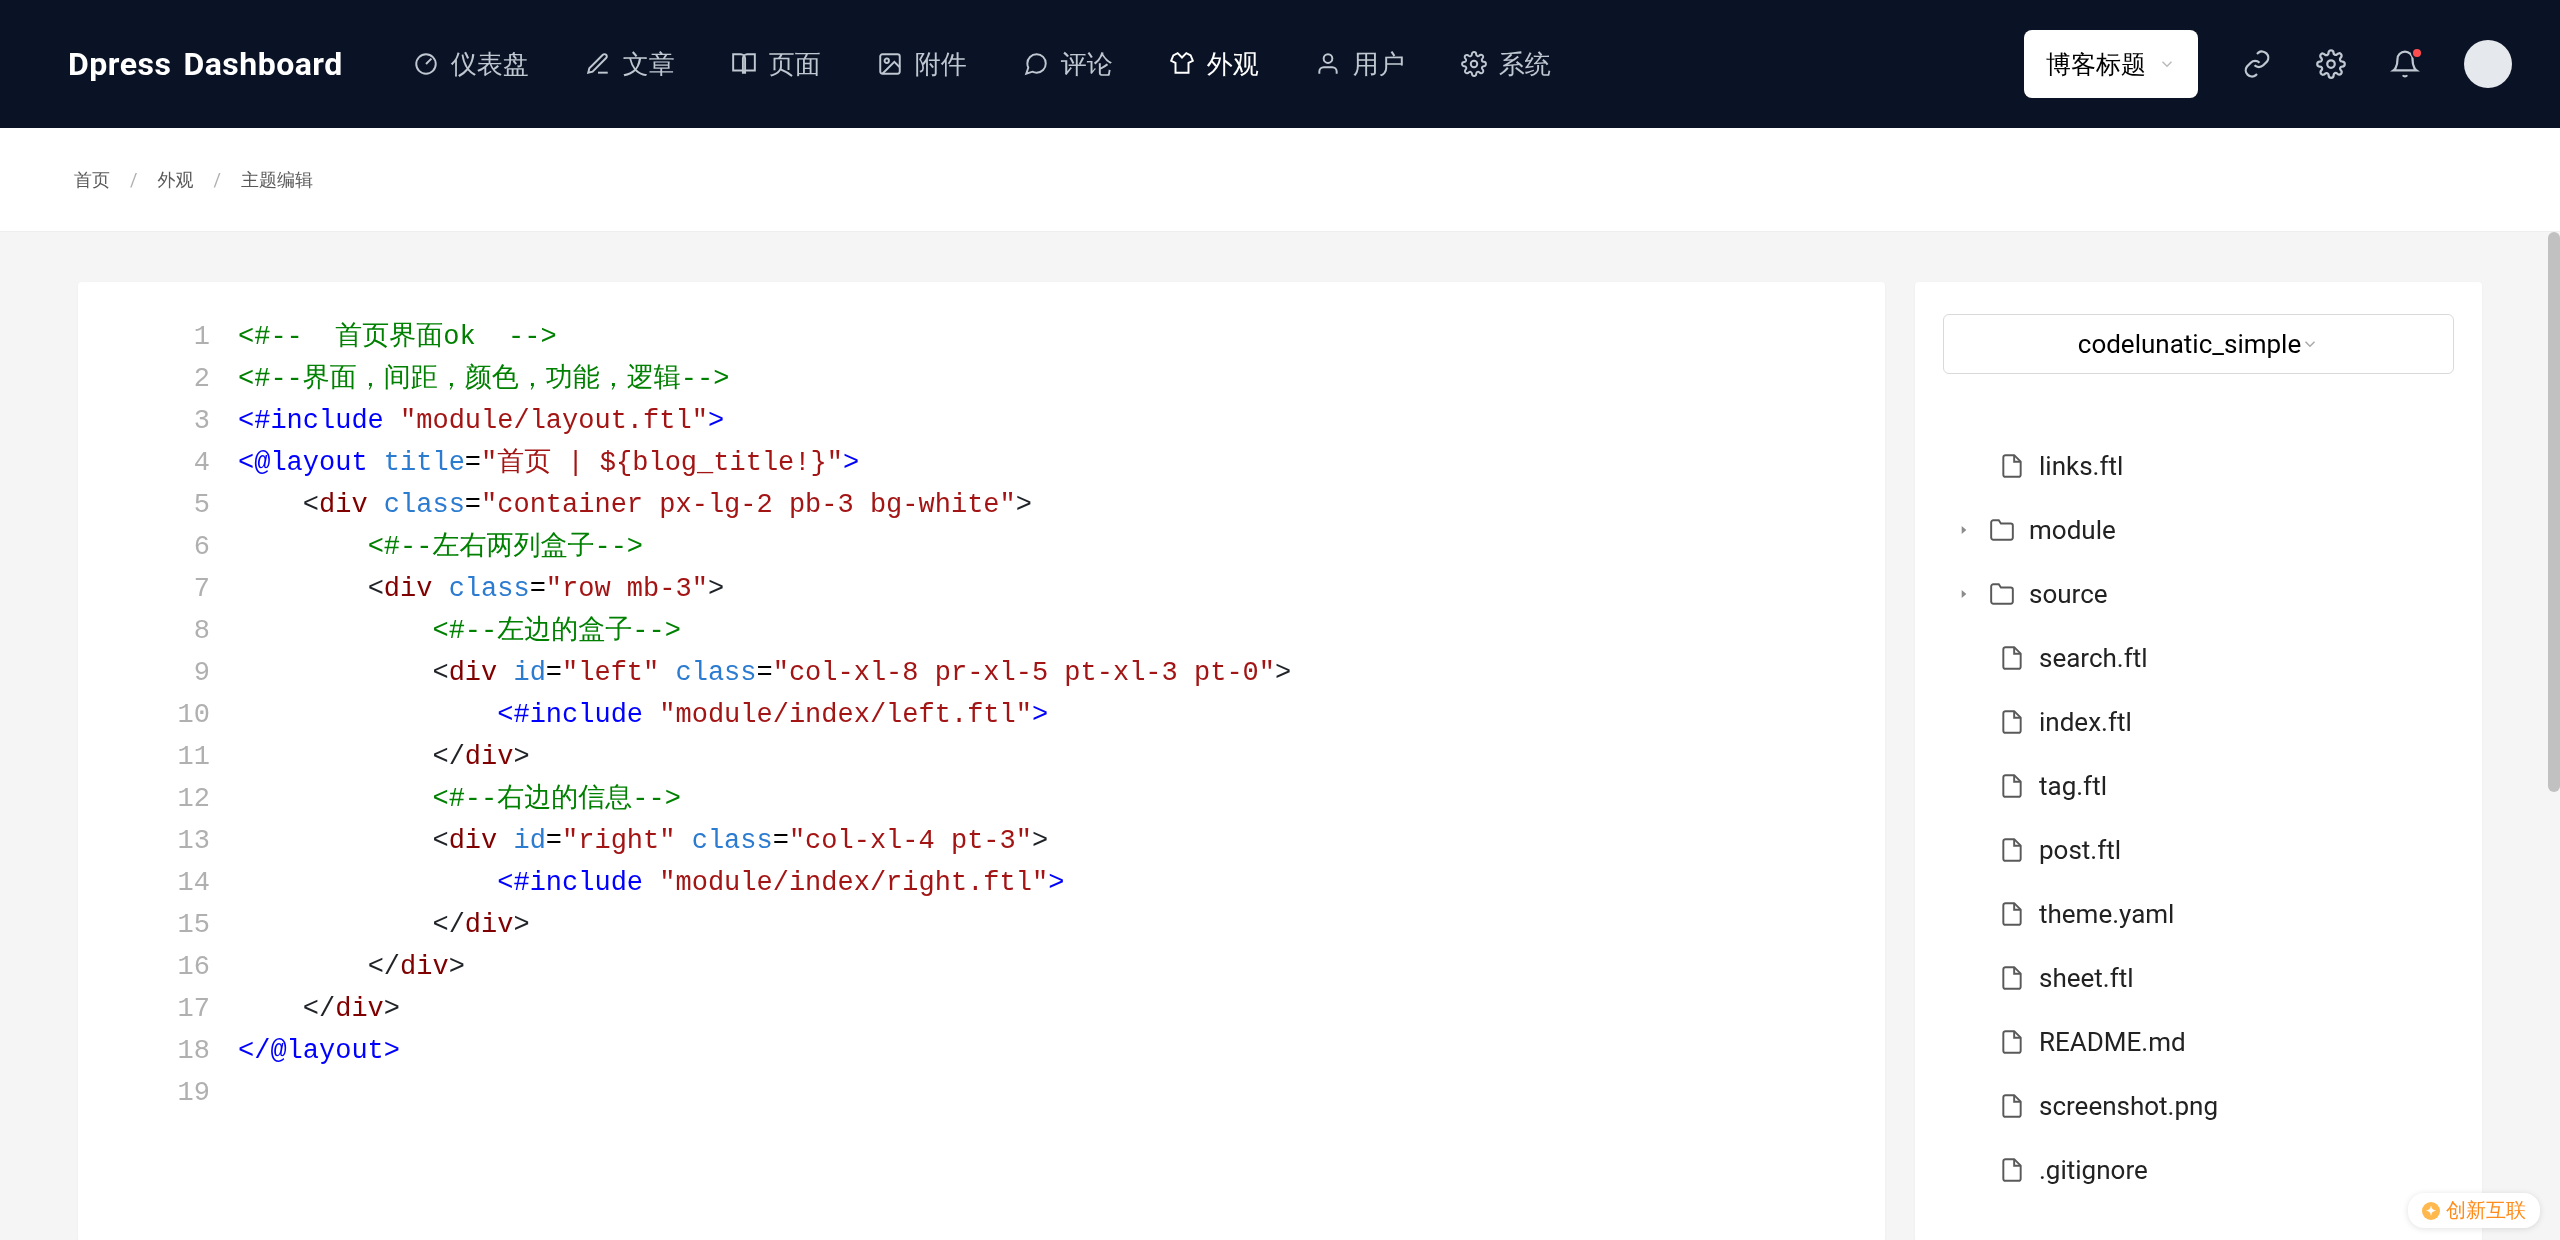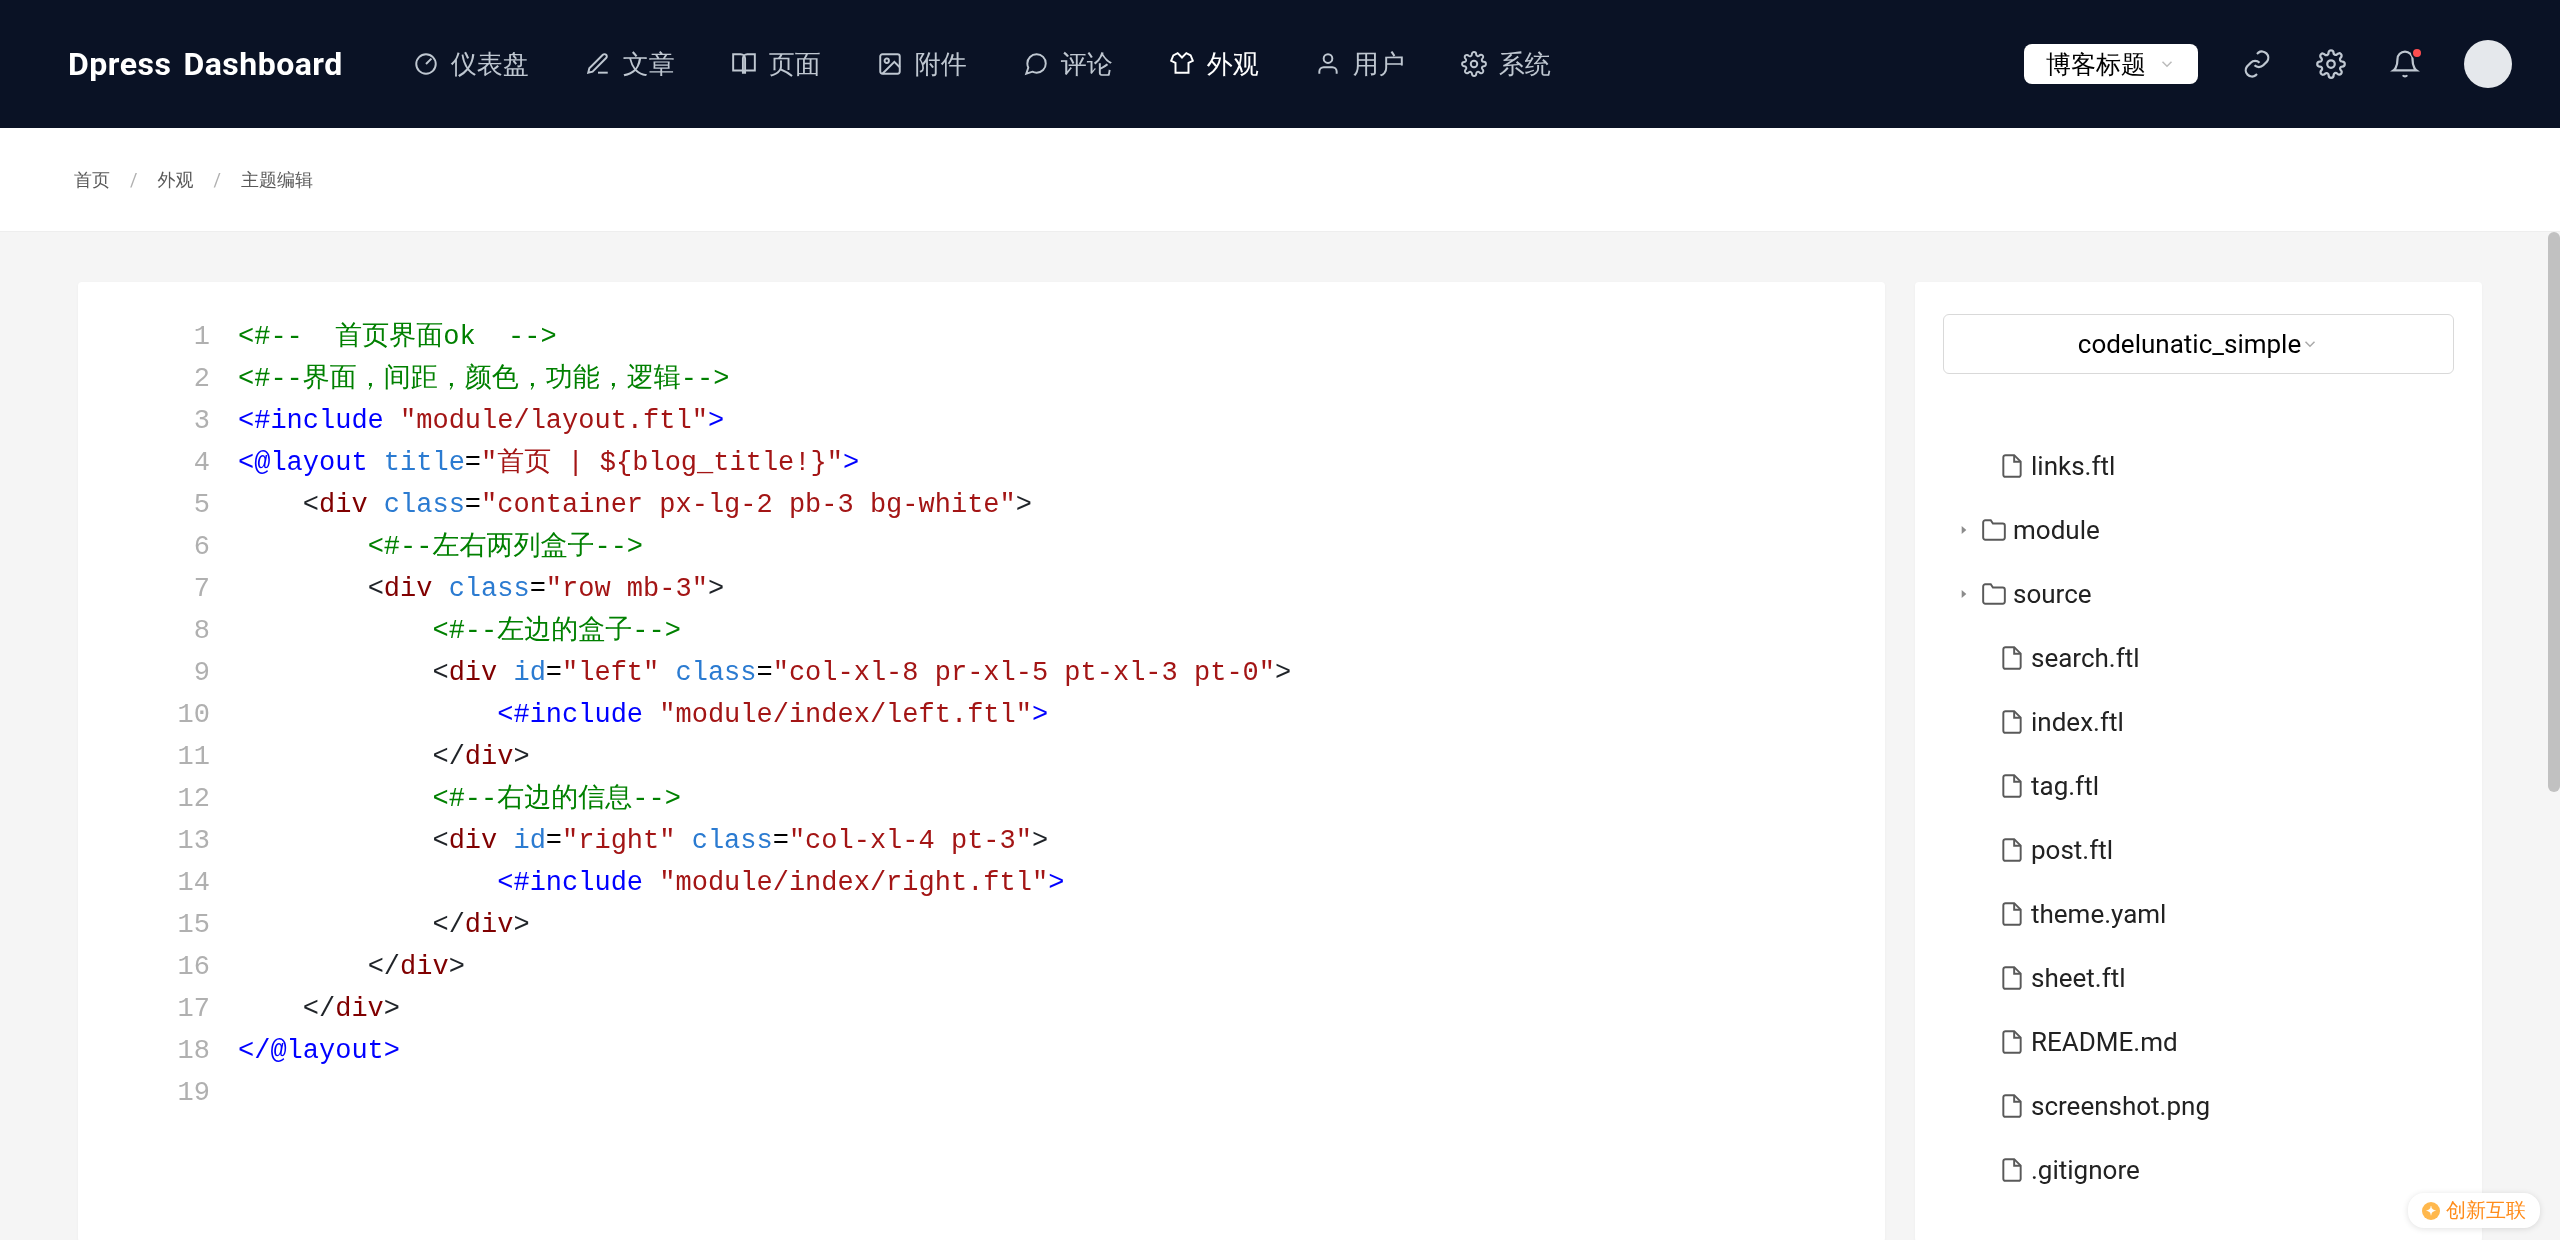--- a/index.html
+++ b/index.html
@@ -56,21 +56,21 @@
 
   .header-right {
     margin-left: auto;
     display: flex;
     align-items: center;
     gap: 44px;
   }
   .title-select {
     background: #fff;
     border-radius: 8px;
-    height: 40px;
+    height: 68px;
     display: flex;
     align-items: center;
     padding: 0 22px;
     font-size: 25px;
     color: #000;
     gap: 12px;
   }
   .title-select svg.chev { width: 18px; height: 18px; stroke: #bbb; fill: none; stroke-width: 2; }
   .hr-icon {
     width: 30px;
@@ -173,21 +173,21 @@
     justify-content: center;
     color: #000;
     margin-bottom: 60px;
   }
   .theme-select svg { width: 18px; height: 18px; stroke: #aaa; fill:none; stroke-width:2; }
   .tree { font-size: 26px; }
   .tree-item {
     display: flex;
     align-items: center;
     height: 64px;
-    gap: 6px;
+    gap: 14px;
     cursor: pointer;
     color: #222;
   }
   .tree-caret {
     width: 22px; height: 22px;
     display:inline-flex; align-items:center; justify-content:center;
     color: #8c8c8c;
     flex-shrink:0;
   }
   .tree-caret svg { width:14px; height:14px; fill: currentColor; }

